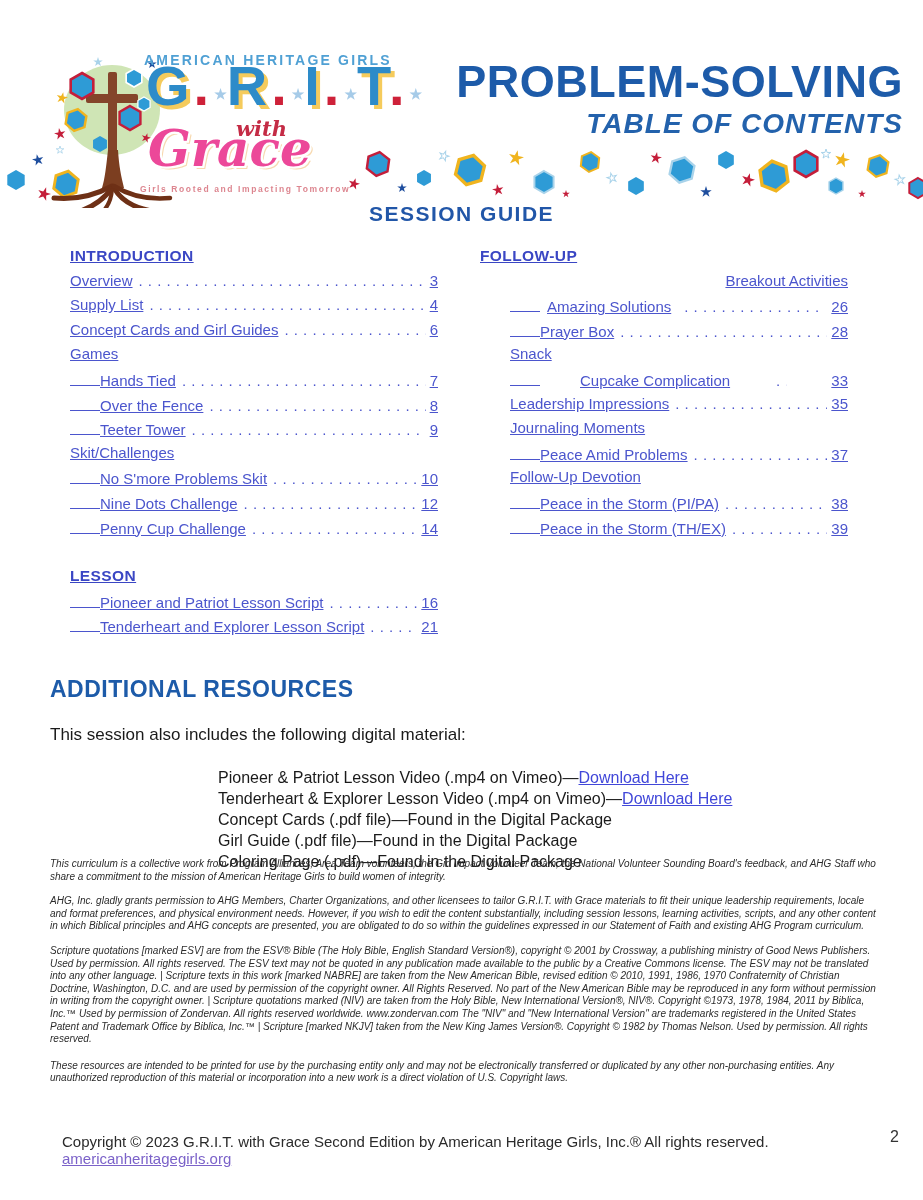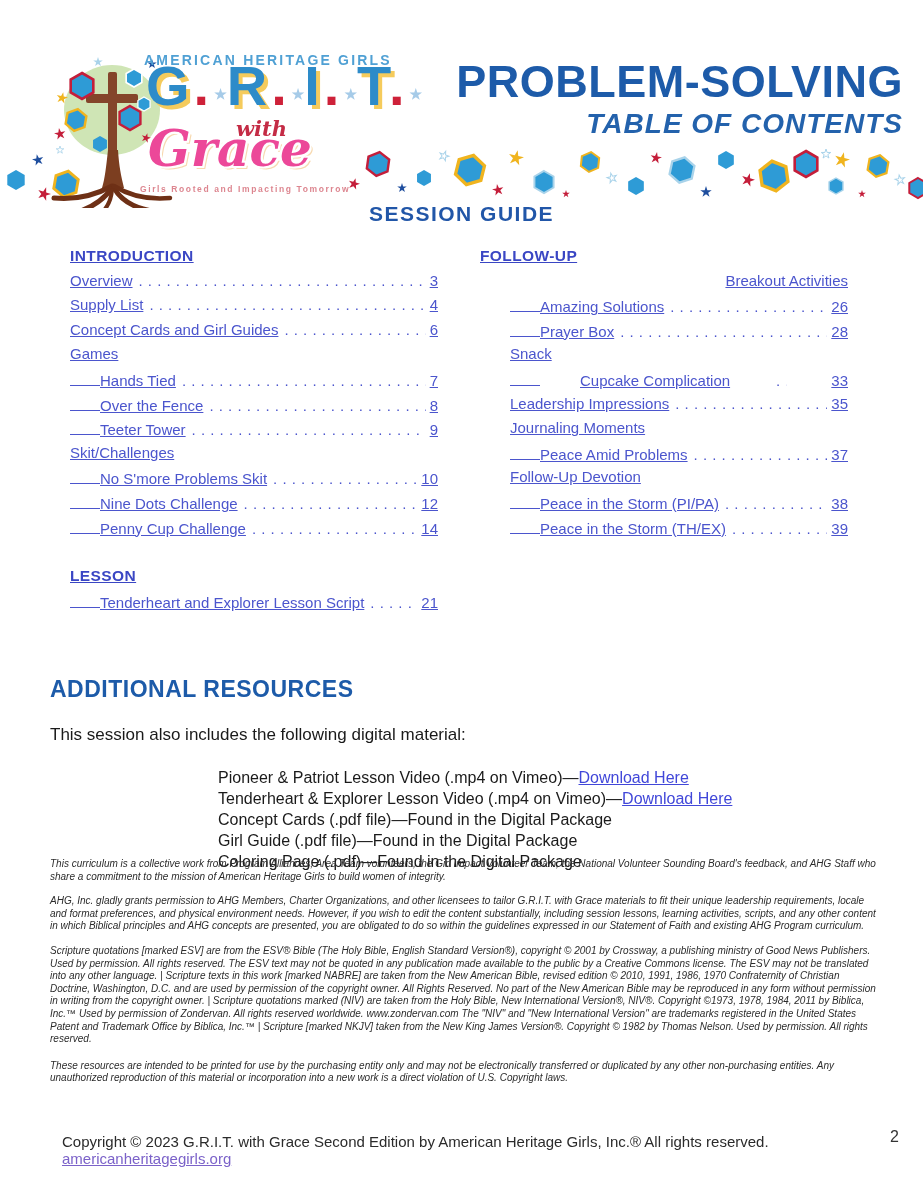--- a/index.html
+++ b/index.html
@@ -209,33 +209,39 @@
           <span class="lbl">Penny Cup Challenge</span>
           <span class="dots"></span>
           <span class="pg">14</span>
         </div>
         <div class="toc-spacer"></div>
         <div class="toc-row section" style="margin-left: 0px;">
           <span class="lbl">LESSON</span>
         </div>
         <div class="toc-row entry" style="margin-left: 0px;">
           <span class="lead"></span>
+          <span class="lbl">Pioneer and Patriot Lesson Script</span>
+          <span class="dots"></span>
+          <span class="pg">16</span>
+        </div>
+        <div class="toc-row entry" style="margin-left: 0px;">
+          <span class="lead"></span>
           <span class="lbl">Tenderheart and Explorer Lesson Script</span>
           <span class="dots"></span>
           <span class="pg">21</span>
         </div>
       </div>
     <div class="toc-col" id="toc-col-1">
         <div class="toc-row section" style="margin-left: 0px;">
           <span class="lbl">FOLLOW-UP</span>
         </div>
         <div class="toc-row group" style="margin-left: 30px; justify-content: flex-end;">
           <span class="lbl">Breakout Activities</span>
         </div>
-        <div class="toc-row entry" style="margin-left: 30px;">
+        <div class="toc-row entry" style="margin-left: 30px; gap: 7px;">
           <span class="lead"></span>
           <span class="lbl">Amazing Solutions</span>
           <span class="dots"></span>
           <span class="pg">26</span>
         </div>
         <div class="toc-row entry" style="margin-left: 30px;">
           <span class="lead"></span>
           <span class="lbl">Prayer Box</span>
           <span class="dots"></span>
           <span class="pg">28</span>

